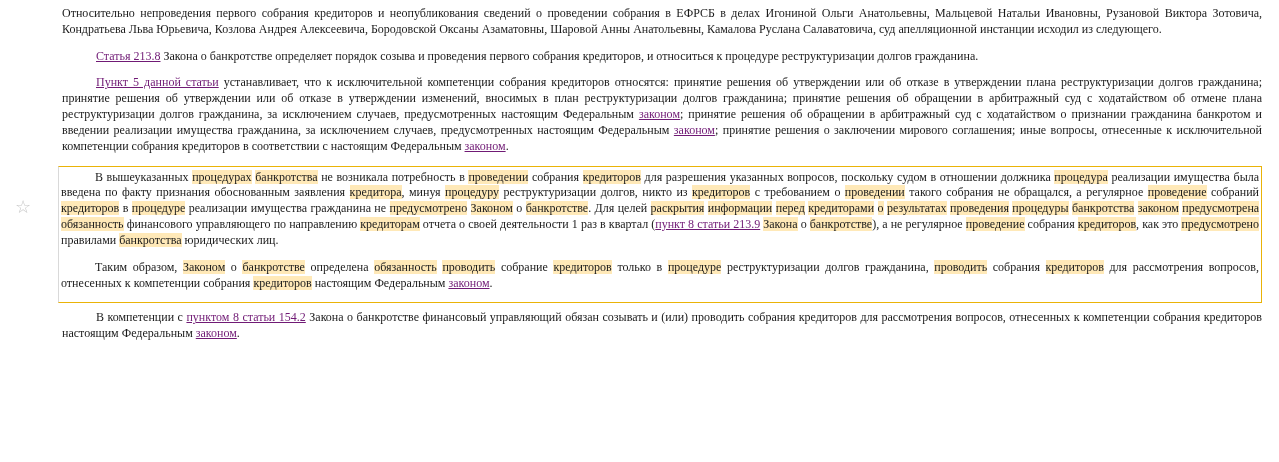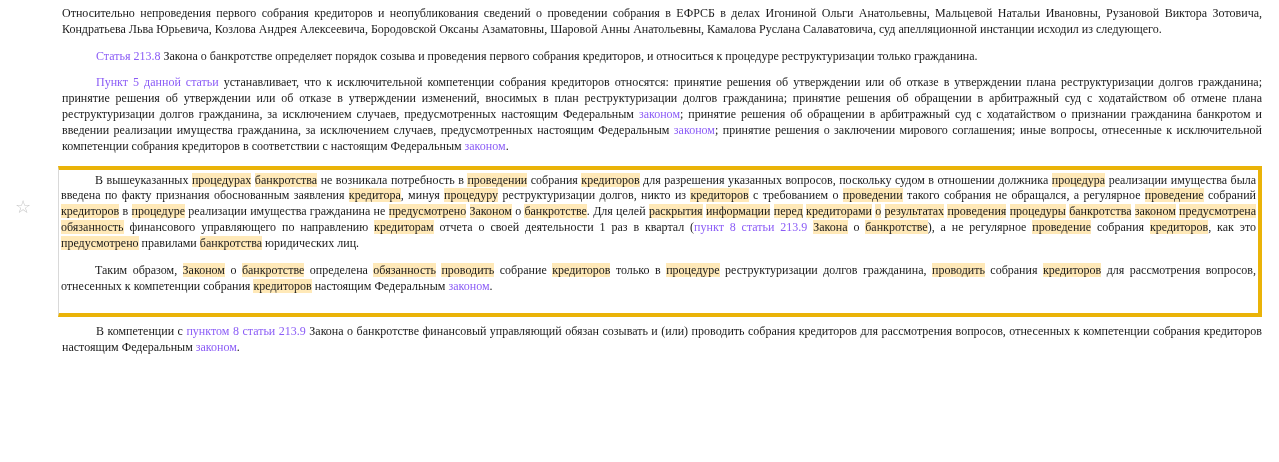--- a/index.html
+++ b/index.html
@@ -32,38 +32,39 @@
     line-height: 1.32;
     text-align: justify;
     text-indent: 0;
     color: #1a1a1a;
   }
   p.para .indent {
     display: inline-block;
     width: 34px;
   }
   a.link {
-    color: #8b5cf6;
+    color: #701a75;
+    text-decoration: underline;
     cursor: pointer;
   }
   .hl {
     background: #ffe9b8;
   }
   
   .block-hl {
     position: relative;
-    border: 4px solid #eab308;
+    border: 1px solid #eab308;
     border-left: 1px solid #d9d9d9;
     padding: 3px 2px 1px 2px;
     margin-left: -4px;
     margin-bottom: 7px;
     background: #ffffff;
   }
   .block-hl p.para:last-child {
-    margin-bottom: 18px;
+    margin-bottom: 10px;
   }
   .star {
     position: absolute;
     left: 14px;
     top: 198px;
     width: 18px;
     height: 18px;
     color: #c8c8c8;
     font-size: 18px;
     line-height: 18px;
@@ -76,28 +77,28 @@
 <body>
 
 <div class="page">
 
   <div class="star">☆</div>
 
   <div class="doc">
 
     <div id="group-top">
         <p class="para"><span>Относительно непроведения первого собрания кредиторов и неопубликования сведений о проведении собрания в ЕФРСБ в делах Игониной Ольги Анатольевны, Мальцевой Натальи Ивановны, Рузановой Виктора Зотовича, Кондратьева Льва Юрьевича, Козлова Андрея Алексеевича, Бородовской Оксаны Азаматовны, Шаровой Анны Анатольевны, Камалова Руслана Салаватовича, суд апелляционной инстанции исходил из следующего.</span></p>
-        <p class="para"><span class="indent"></span><a class="link">Статья 213.8</a><span> Закона о банкротстве определяет порядок созыва и проведения первого собрания кредиторов, и относиться к процедуре реструктуризации только гражданина.</span></p>
+        <p class="para"><span class="indent"></span><a class="link">Статья 213.8</a><span> Закона о банкротстве определяет порядок созыва и проведения первого собрания кредиторов, и относиться к процедуре реструктуризации долгов гражданина.</span></p>
         <p class="para"><span class="indent"></span><a class="link">Пункт 5 данной статьи</a><span> устанавливает, что к исключительной компетенции собрания кредиторов относятся: принятие решения об утверждении или об отказе в утверждении плана реструктуризации долгов гражданина; принятие решения об утверждении или об отказе в утверждении изменений, вносимых в план реструктуризации долгов гражданина; принятие решения об обращении в арбитражный суд с ходатайством об отмене плана реструктуризации долгов гражданина, за исключением случаев, предусмотренных настоящим Федеральным </span><a class="link">законом</a><span>; принятие решения об обращении в арбитражный суд с ходатайством о признании гражданина банкротом и введении реализации имущества гражданина, за исключением случаев, предусмотренных настоящим Федеральным </span><a class="link">законом</a><span>; принятие решения о заключении мирового соглашения; иные вопросы, отнесенные к исключительной компетенции собрания кредиторов в соответствии с настоящим Федеральным </span><a class="link">законом</a><span>.</span></p>
       </div>
 
     <div class="block-hl" id="group-hl">
         <p class="para"><span class="indent"></span><span>В вышеуказанных </span><span class="hl">процедурах</span><span> </span><span class="hl">банкротства</span><span> не возникала потребность в </span><span class="hl">проведении</span><span> собрания </span><span class="hl">кредиторов</span><span> для разрешения указанных вопросов, поскольку судом в отношении должника </span><span class="hl">процедура</span><span> реализации имущества была введена по факту признания обоснованным заявления </span><span class="hl">кредитора</span><span>, минуя </span><span class="hl">процедуру</span><span> реструктуризации долгов, никто из </span><span class="hl">кредиторов</span><span> с требованием о </span><span class="hl">проведении</span><span> такого собрания не обращался, а регулярное </span><span class="hl">проведение</span><span> собраний </span><span class="hl">кредиторов</span><span> в </span><span class="hl">процедуре</span><span> реализации имущества гражданина не </span><span class="hl">предусмотрено</span><span> </span><span class="hl">Законом</span><span> о </span><span class="hl">банкротстве</span><span>. Для целей </span><span class="hl">раскрытия</span><span> </span><span class="hl">информации</span><span> </span><span class="hl">перед</span><span> </span><span class="hl">кредиторами</span><span> </span><span class="hl">о</span><span> </span><span class="hl">результатах</span><span> </span><span class="hl">проведения</span><span> </span><span class="hl">процедуры</span><span> </span><span class="hl">банкротства</span><span> </span><span class="hl">законом</span><span> </span><span class="hl">предусмотрена</span><span> </span><span class="hl">обязанность</span><span> финансового управляющего по направлению </span><span class="hl">кредиторам</span><span> отчета о своей деятельности 1 раз в квартал (</span><a class="link">пункт 8 статьи 213.9</a><span> </span><span class="hl">Закона</span><span> о </span><span class="hl">банкротстве</span><span>), а не регулярное </span><span class="hl">проведение</span><span> собрания </span><span class="hl">кредиторов</span><span>, как это </span><span class="hl">предусмотрено</span><span> правилами </span><span class="hl">банкротства</span><span> юридических лиц.</span></p>
         <p class="para"><span class="indent"></span><span>Таким образом, </span><span class="hl">Законом</span><span> о </span><span class="hl">банкротстве</span><span> определена </span><span class="hl">обязанность</span><span> </span><span class="hl">проводить</span><span> собрание </span><span class="hl">кредиторов</span><span> только в </span><span class="hl">процедуре</span><span> реструктуризации долгов гражданина, </span><span class="hl">проводить</span><span> собрания </span><span class="hl">кредиторов</span><span> для рассмотрения вопросов, отнесенных к компетенции собрания </span><span class="hl">кредиторов</span><span> настоящим Федеральным </span><a class="link">законом</a><span>.</span></p>
       </div>
 
     <div id="group-bottom">
-        <p class="para"><span class="indent"></span><span>В компетенции с </span><a class="link">пунктом 8 статьи 213.9</a><span> Закона о банкротстве финансовый управляющий обязан созывать и (или) проводить собрания кредиторов для рассмотрения вопросов, отнесенных к компетенции собрания кредиторов настоящим Федеральным </span><a class="link">законом</a><span>.</span></p>
+        <p class="para"><span class="indent"></span><span>В компетенции с </span><a class="link">пунктом 8 статьи 154.2</a><span> Закона о банкротстве финансовый управляющий обязан созывать и (или) проводить собрания кредиторов для рассмотрения вопросов, отнесенных к компетенции собрания кредиторов настоящим Федеральным </span><a class="link">законом</a><span>.</span></p>
         <p class="para"><span class="indent"></span></p>
       </div>
 
   </div>
 </div>
 
 </body></html>

